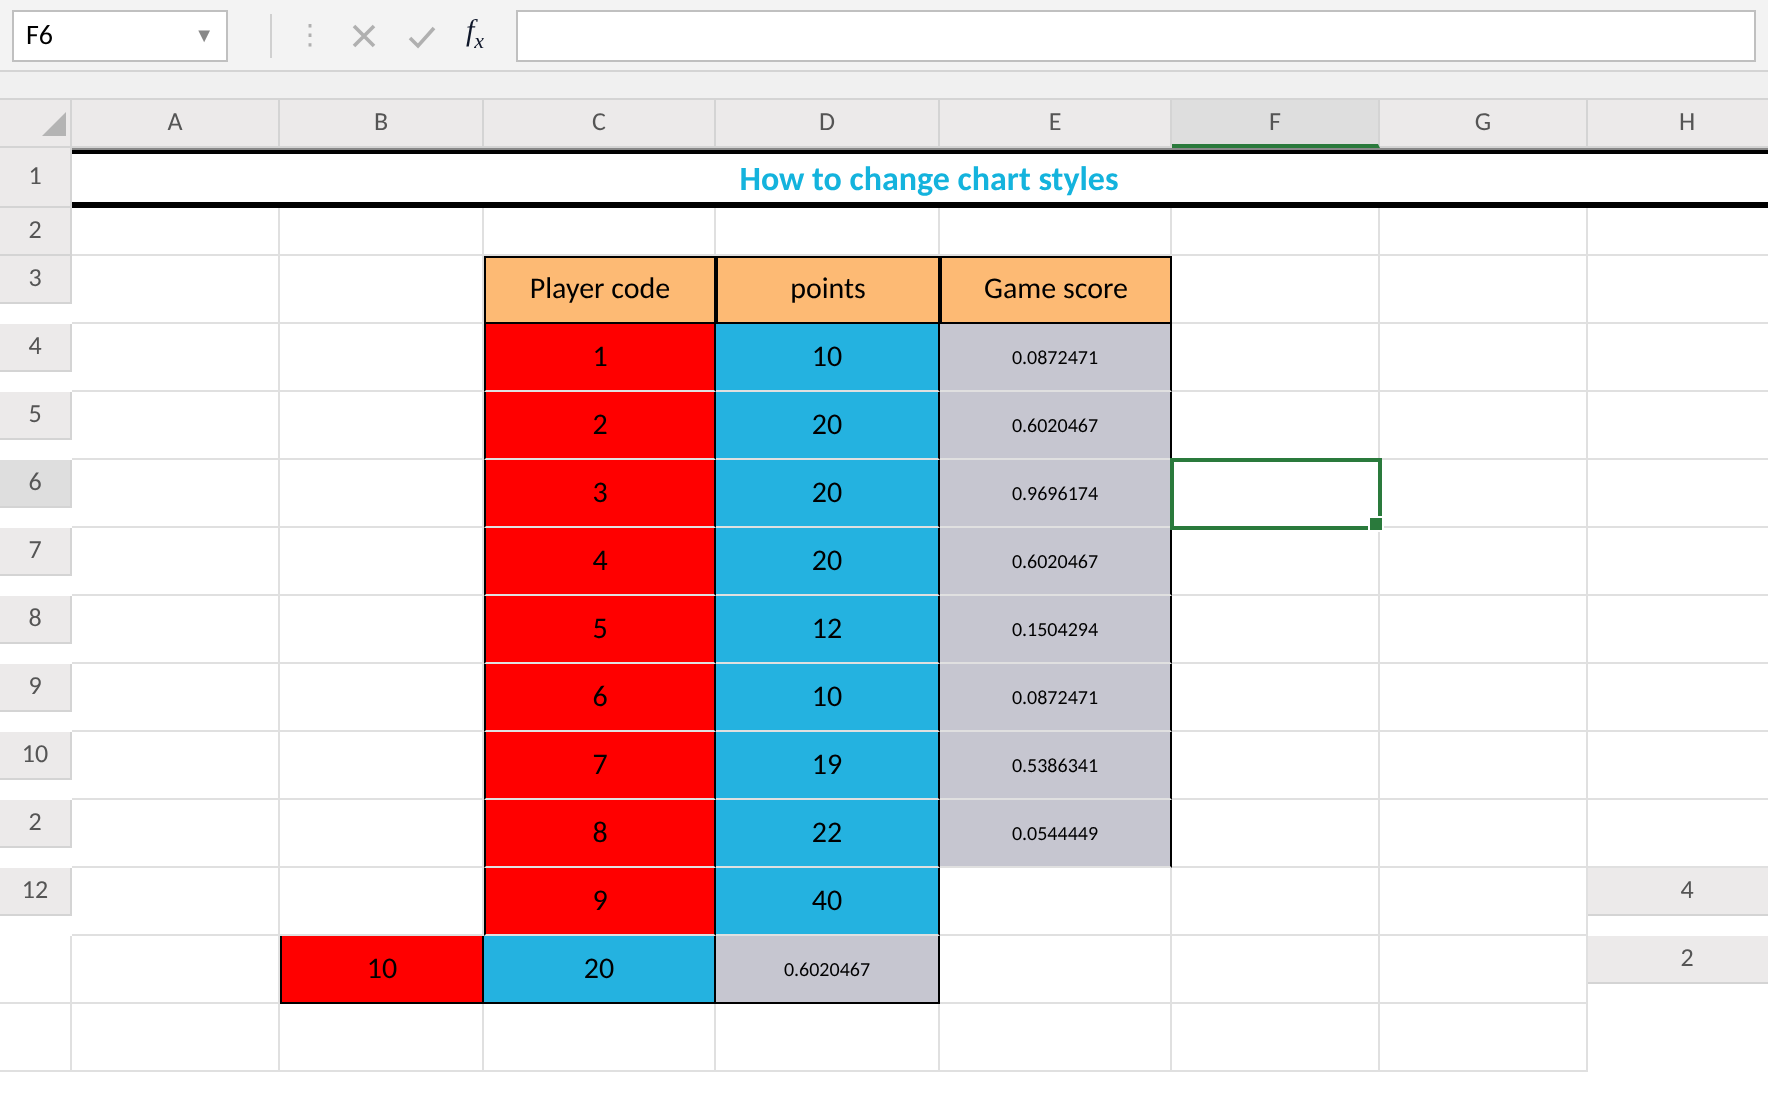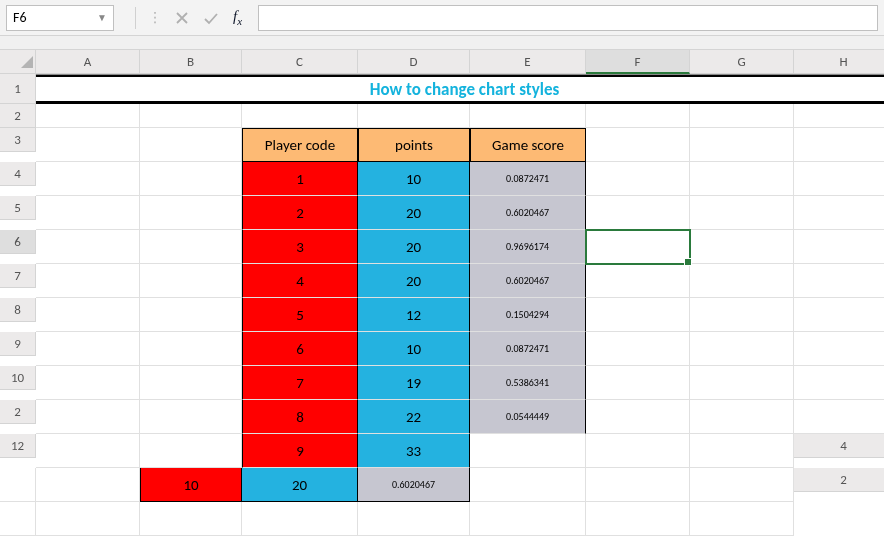--- a/index.html
+++ b/index.html
@@ -321,21 +321,21 @@
   <div class="cell blue">22</div>
   <div class="cell gray">0.0544449</div>
   <div class="cell"></div>
   <div class="cell"></div>
   <div class="cell"></div>
 
   <div class="rowhead">12</div>
   <div class="cell"></div>
   <div class="cell"></div>
   <div class="cell red">9</div>
-  <div class="cell blue">33</div>
+  <div class="cell blue">40</div>
   <div class="cell"></div>
   <div class="cell"></div>
   <div class="cell"></div>
 
   <div class="rowhead">4</div>
   <div class="cell"></div>
   <div class="cell"></div>
   <div class="cell red tbl-bottom">10</div>
   <div class="cell blue tbl-bottom">20</div>
   <div class="cell gray tbl-bottom">0.6020467</div>

